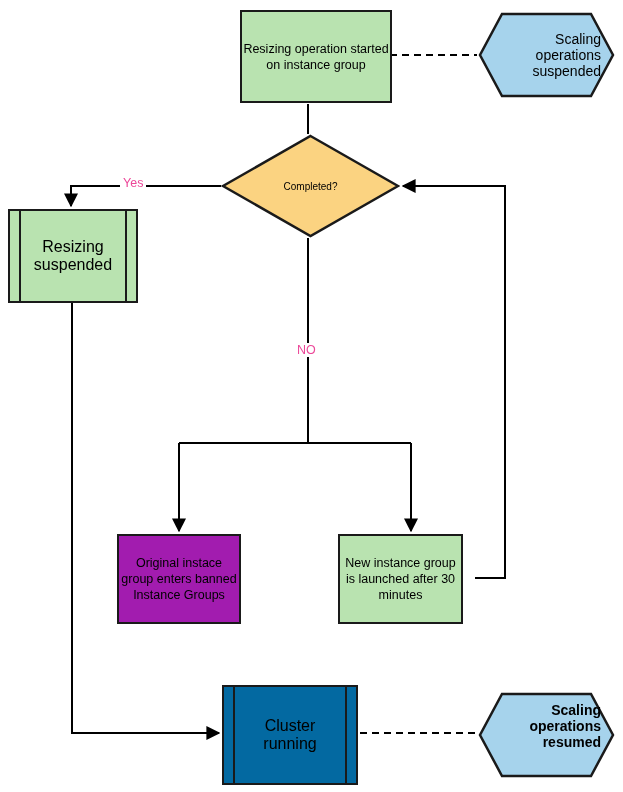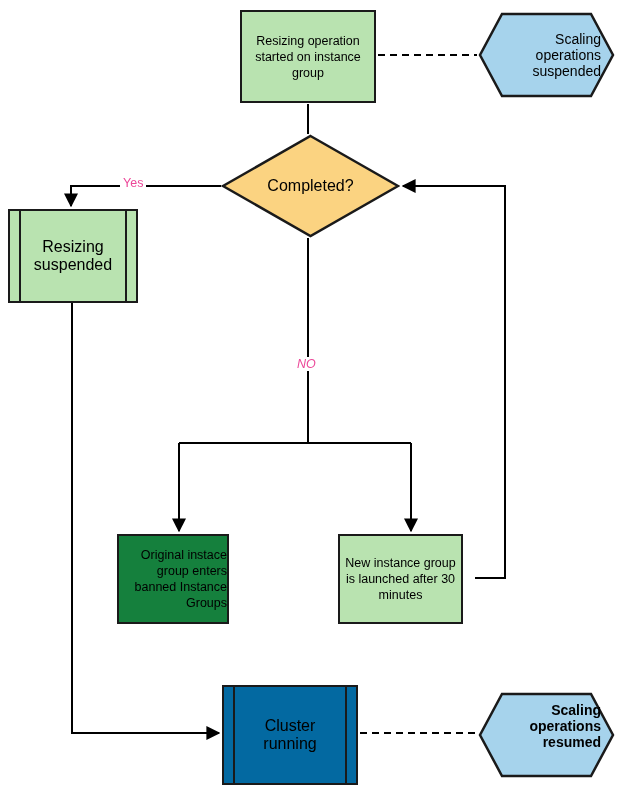--- a/index.html
+++ b/index.html
@@ -73,21 +73,21 @@
     left: 0;
     top: 0;
   }
   .diamond-wrap .dtxt {
     position: absolute;
     left: 0; top: 0; right: 0; bottom: 0;
     display: flex;
     align-items: center;
     justify-content: center;
     text-align: center;
-    font-size: 16px;
+    font-size: 10px;
     color: #000;
   }
   .hex-wrap {
     position: absolute;
     z-index: 3;
   }
   .hex-wrap svg {
     position: absolute;
     left: 0;
     top: 0;
@@ -139,21 +139,21 @@
 
     <path d="M 411 443 L 411 531" stroke="#000000" stroke-width="2" fill="none" marker-end="url(#arrow)"></path>
 
     <path d="M 475 578 L 505 578 L 505 186 L 403 186" stroke="#000000" stroke-width="2" fill="none" marker-end="url(#arrow)"></path>
 
     <path d="M 72 303 L 72 733 L 219 733" stroke="#000000" stroke-width="2" fill="none" marker-end="url(#arrow)"></path>
 
     <path d="M 360 733 L 477 733" stroke="#000000" stroke-width="2" fill="none" stroke-dasharray="7 5"></path>
   </svg>
 
-  <div class="node proc" style="left:240px; top:10px; width:136px; height:93px; background:#b9e3b0;">
+  <div class="node proc" style="left:240px; top:10px; width:152px; height:93px; background:#b9e3b0;">
     <span>Resizing operation started on instance group</span>
   </div>
 
   <div class="hex-wrap" style="left:478px; top:12px; width:137px; height:86px;">
     <svg width="137" height="86" viewBox="0 0 137 86">
       <polygon points="24,2 113,2 135,43 113,84 24,84 2,43" fill="#a6d3ec" stroke="#1a1a1a" stroke-width="2.5"></polygon>
     </svg>
     <div class="htxt">Scaling operations suspended</div>
   </div>
 
@@ -163,21 +163,21 @@
     </svg>
     <div class="dtxt">Completed?</div>
   </div>
 
   <div class="predef" style="left:8px; top:209px; width:130px; height:94px; background:#b9e3b0;">
     <span class="bar left"></span>
     <span class="bar right"></span>
     <div class="ptxt">Resizing suspended</div>
   </div>
 
-  <div class="node proc" style="left:117px; top:534px; width:112px; height:90px; background:#15803d;text-align:right;">
+  <div class="node proc" style="left:117px; top:534px; width:124px; height:90px; background:#a21caf;">
     <span>Original instace group enters banned Instance Groups</span>
   </div>
 
   <div class="node proc" style="left:338px; top:534px; width:125px; height:90px; background:#b9e3b0;">
     <span>New instance group is launched after 30 minutes</span>
   </div>
 
   <div class="predef" style="left:222px; top:685px; width:136px; height:100px; background:#0369a1;">
     <span class="bar left"></span>
     <span class="bar right"></span>
@@ -186,15 +186,15 @@
 
   <div class="hex-wrap" style="left:478px; top:692px; width:137px; height:68px;font-weight:bold;">
     <svg width="137" height="86" viewBox="0 0 137 86">
       <polygon points="24,2 113,2 135,43 113,84 24,84 2,43" fill="#a6d3ec" stroke="#1a1a1a" stroke-width="2.5"></polygon>
     </svg>
     <div class="htxt">Scaling operations resumed</div>
   </div>
 
   <div class="edge-label" style="left:120px; top:176px;">Yes</div>
 
-  <div class="edge-label" style="left:294px; top:357px;font-style:italic;">NO</div>
+  <div class="edge-label" style="left:294px; top:343px;">NO</div>
 
 </div>
 
 </body></html>

